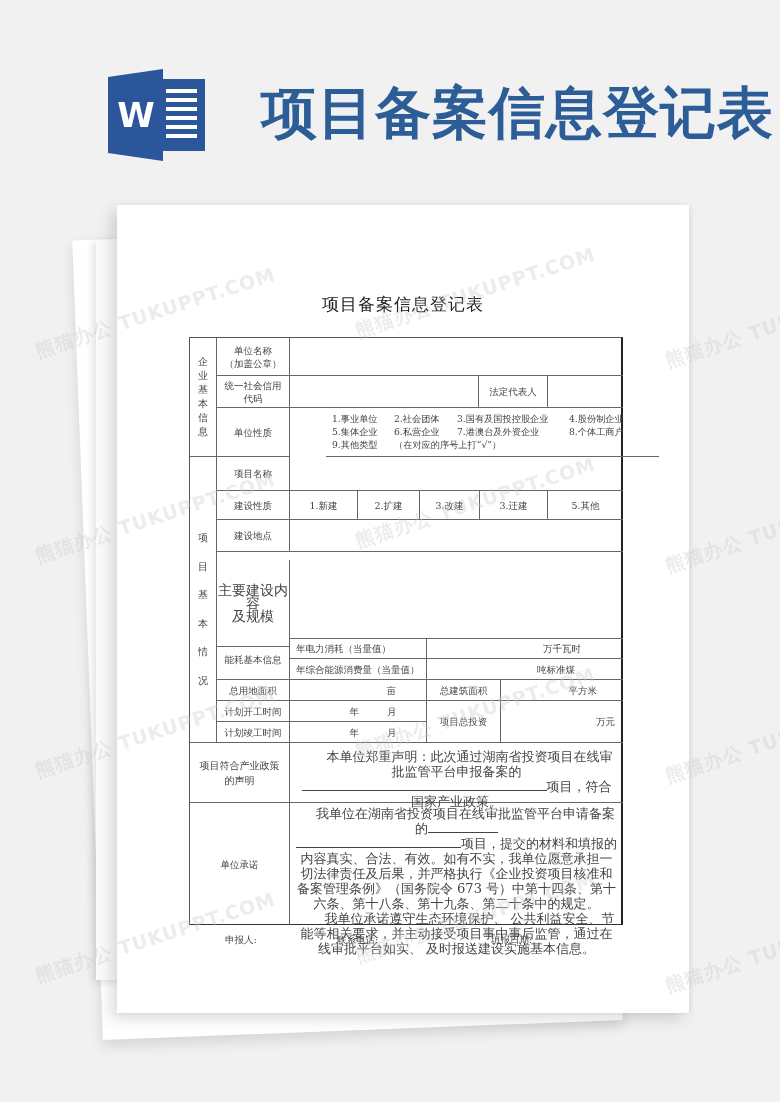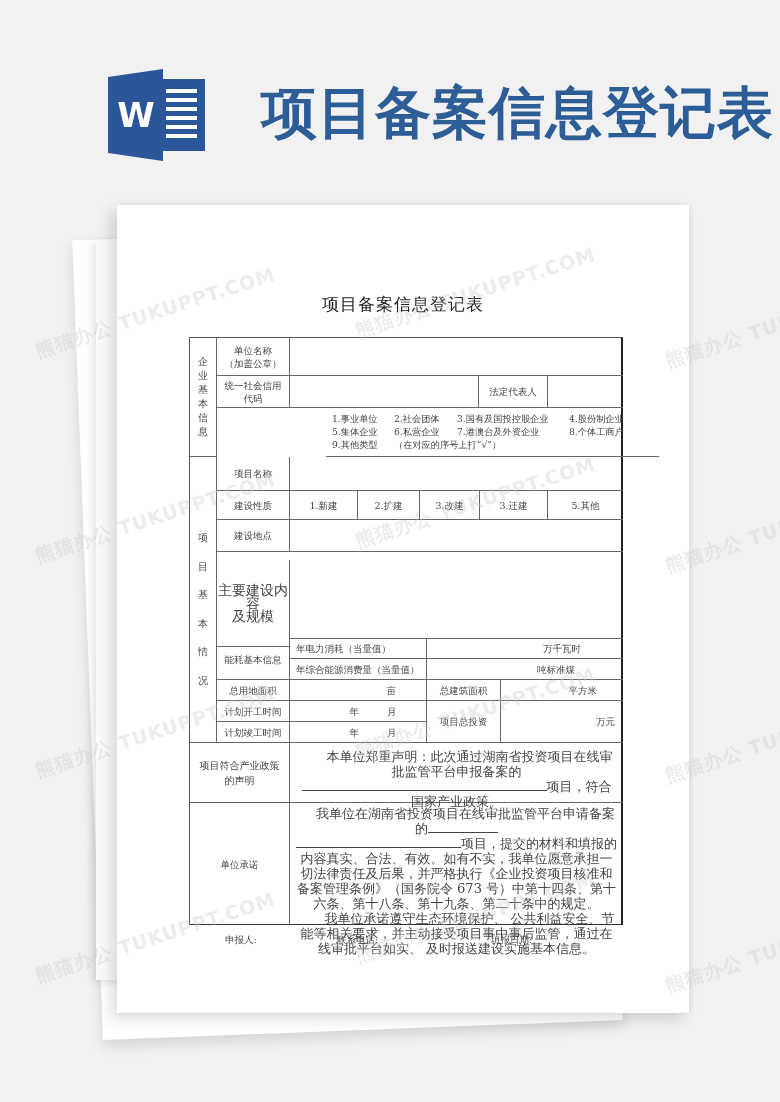--- a/index.html
+++ b/index.html
@@ -111,20 +111,21 @@
     <div class="cell noright" style="left:100px;top:0;width:333px;height:38px;"></div>
 
     <div class="cell vert" style="left:27px;top:38px;width:73px;height:32px;font-size:9.5px;line-height:13px;">
       <span>统一社会信用</span>
       <span>代码</span>
     </div>
     <div class="cell" style="left:100px;top:38px;width:189px;height:32px;"></div>
     <div class="cell" style="left:289px;top:38px;width:69px;height:32px;">法定代表人</div>
     <div class="cell noright" style="left:358px;top:38px;width:75px;height:32px;"></div>
 
+    <div class="cell" style="left:27px;top:70px;width:73px;height:49px;">单位性质</div>
     <div class="cell noright options" style="left:100px;top:70px;width:333px;height:49px;">
       <div>
         <span class="opt" style="width:62px">1.事业单位</span><span class="opt" style="width:63px">2.社会团体</span><span class="opt" style="width:112px">3.国有及国投控股企业</span><span class="opt">4.股份制企业</span>
       </div>
       <div>
         <span class="opt" style="width:62px">5.集体企业</span><span class="opt" style="width:63px">6.私营企业</span><span class="opt" style="width:112px">7.港澳台及外资企业</span><span class="opt">8.个体工商户</span>
       </div>
       <div>
         <span class="opt" style="width:62px">9.其他类型</span><span class="opt">（在对应的序号上打“√”）</span>
       </div>

